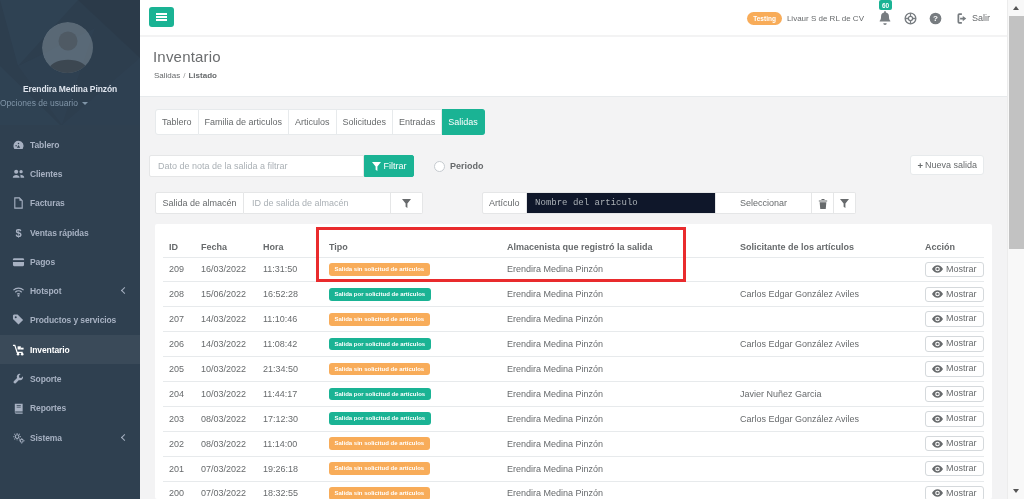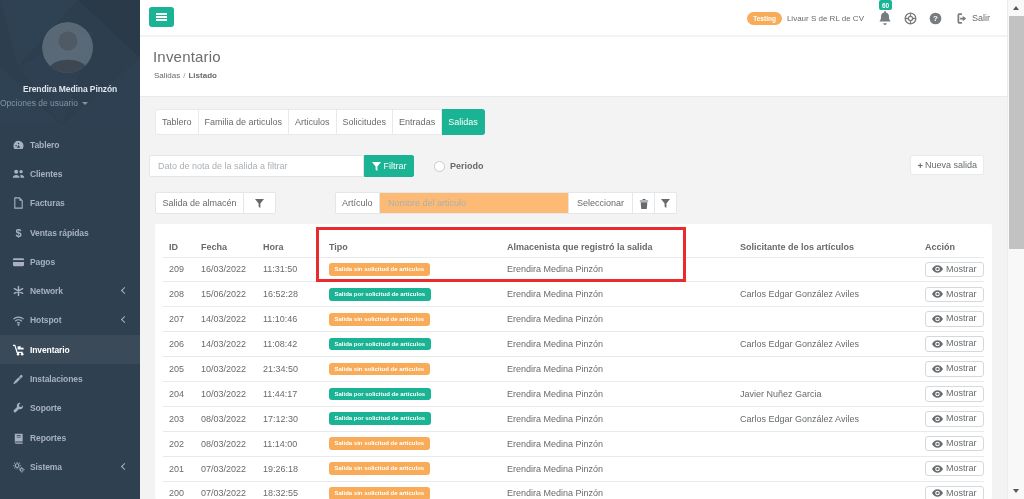--- a/index.html
+++ b/index.html
@@ -64,28 +64,28 @@
   .radio-label { font-size:9px; font-weight:bold; color:#676a6c; }
   .btn-new { position:absolute; right:2px; top:0; height:20px; background:#fff; border:1px solid #e7eaec; border-radius:3px; font-size:9px; color:#676a6c; font-family:inherit; cursor:pointer; padding:0 6px; display:flex; align-items:center; gap:2px; }
   .plus { font-weight:bold; font-size:9.5px; }
 
   
   .frow2 { position:absolute; left:15px; top:95px; width:calc(100% - 30px); height:22px; display:flex;gap:22px; }
   .igroup { display:flex; height:22px; }
   .addon { background:#fff; border:1px solid #e5e6e7; font-size:9px; color:#676a6c; display:flex; align-items:center; padding:0 6.5px; border-radius:2px 0 0 2px; white-space:nowrap; }
   .igroup input { border:1px solid #e5e6e7; border-left:none; padding:0 8px; font-size:9px; font-family:inherit; color:#676a6c; background:#fff; }
   .igroup input::placeholder { color:#aab0b5; }
-  .igroup input.disabled { background:#fdba74; }
+  .igroup input.disabled { background:#0f172a;font-family:Liberation Mono, monospace; }
   .gbtn { background:#fff; border:1px solid #e5e6e7; border-left:none; font-size:9px; color:#676a6c; font-family:inherit; cursor:pointer; display:flex; align-items:center; justify-content:center; }
   .gbtn:last-child { border-radius:0 2px 2px 0; }
   .w-input { width:147px; }
   .a-input { width:189px; }
   .gap2 { width:14.5px; }
   .btn-funnel1 { width:32px; }
-  .btn-select { padding:0 8px; }
+  .btn-select { padding:0 24px; }
   .btn-trash { width:22px; }
   .btn-funnel2 { width:22px; }
 
   
   .panel { position:absolute; left:15px; top:127px; width:calc(100% - 30px); height:275px; background:#fff; border-radius:2px; padding:8px 8px 0 8px; }
   table.grid { width:100%; border-collapse:collapse; table-layout:fixed; }
   table.grid th { text-align:left; font-size:9px; font-weight:bold; color:#676a6c; padding:9.5px 4px 5px 6px; border-bottom:1px solid #e7eaec; line-height:10px; }
   table.grid td { font-size:9px; color:#676a6c; padding:0 4px 0 6px; height:24.9px; border-bottom:1px solid #e7eaec; line-height:10px; vertical-align:middle; }
   .col-id { width:32px; }
   .col-fecha { width:62px; }
@@ -178,56 +178,46 @@
           <svg width="13" height="12" viewBox="0 0 14 13">
             <rect x="1" y="2.5" width="12" height="8.5" rx="1.2" fill="#a7b1c2"></rect>
             <rect x="1" y="4.5" width="12" height="2" fill="#2f4050"></rect>
           </svg>
         </span>
         <span>Pagos</span>
       </div>
       <div class="nav-item">
         <span class="mi">
           <svg width="13" height="12" viewBox="0 0 14 13">
-            <path stroke="#a7b1c2" stroke-width="1.6" stroke-linecap="round" d="M7 1.5v10M2.5 4l9 5M11.5 4l-9 5"></path>
-          </svg>
-        </span>
-        <span>Network</span>
-        <span class="nav-chevron"></span>
-      </div>
-      <div class="nav-item">
-        <span class="mi">
-          <svg width="13" height="12" viewBox="0 0 14 13">
             <path fill="none" stroke="#a7b1c2" stroke-width="1.3" d="M1.5 5.5a8 8 0 0 1 11 0M3.5 7.8a5 5 0 0 1 7 0M5.6 10a2 2 0 0 1 2.8 0"></path>
             <circle cx="7" cy="11.6" r="1.1" fill="#a7b1c2"></circle>
           </svg>
         </span>
         <span>Hotspot</span>
         <span class="nav-chevron"></span>
+      </div>
+      <div class="nav-item">
+        <span class="mi">
+          <svg width="13" height="12" viewBox="0 0 14 13">
+            <path fill="#a7b1c2" d="M1 2.5v4l6 6 5-5-6-6h-4zm3 1a1.1 1.1 0 1 1 0 2.2 1.1 1.1 0 0 1 0-2.2z" transform="translate(0,-1)"></path>
+          </svg>
+        </span>
+        <span>Productos y servicios</span>
       </div>
       <div class="nav-item active">
         <span class="mi">
           <svg width="13" height="12" viewBox="0 0 14 13">
             <path fill="none" stroke="#ffffff" stroke-width="1.3" d="M1 1.5h2l2.5 7.5h6"></path>
             <rect x="6" y="2.5" width="3.5" height="3.5" fill="#ffffff"></rect>
             <rect x="9.5" y="4" width="3" height="2" fill="#ffffff"></rect>
             <circle cx="6.5" cy="11" r="1.4" fill="#ffffff"></circle>
             <circle cx="11" cy="11" r="1.4" fill="#ffffff"></circle>
           </svg>
         </span>
         <span>Inventario</span>
-      </div>
-      <div class="nav-item">
-        <span class="mi">
-          <svg width="13" height="12" viewBox="0 0 14 13">
-            <path fill="#a7b1c2" d="M1.5 11.5l1.8-3 3.7-3.7 1.8 1.8-3.7 3.7-3 1.8zM8.2 3.6l1.3-1.3 .8-.3 1.3 1.3-.3.8-1.3 1.3z"></path>
-            <path fill="#a7b1c2" d="M7.3 4.5l1.8 1.8 1-1-1.8-1.8z"></path>
-          </svg>
-        </span>
-        <span>Instalaciones</span>
       </div>
       <div class="nav-item">
         <span class="mi">
           <svg width="13" height="12" viewBox="0 0 14 13">
             <path fill="#a7b1c2" d="M11.8 3.6a3.2 3.2 0 0 1-4.3 3.9L4 11a1.5 1.5 0 0 1-2.1-2.1L5.4 5.4a3.2 3.2 0 0 1 3.9-4.3L7.5 3l.4 2.1L10 5.5z"></path>
           </svg>
         </span>
         <span>Soporte</span>
       </div>
       <div class="nav-item">
@@ -324,20 +314,21 @@
       </span>
       <button class="btn-new">
         <span class="plus">+</span>
         <span>Nueva salida</span>
       </button>
     </div>
 
     <div class="frow2">
       <div class="igroup">
         <span class="addon">Salida de almacén</span>
+        <input class="w-input" placeholder="ID de salida de almacén" style="">
         <button class="gbtn btn-funnel1">
           <svg class="funnel" width="9" height="9" viewBox="0 0 10 10">
               <path fill="#676a6c" d="M0 0h10L6 5v5L4 8.5V5z"></path>
             </svg>
         </button>
       </div>
       <div class="gap2"></div>
       <div class="igroup">
         <span class="addon">Artículo</span>
         <input class="a-input disabled" placeholder="Nombre del articulo" style="">

